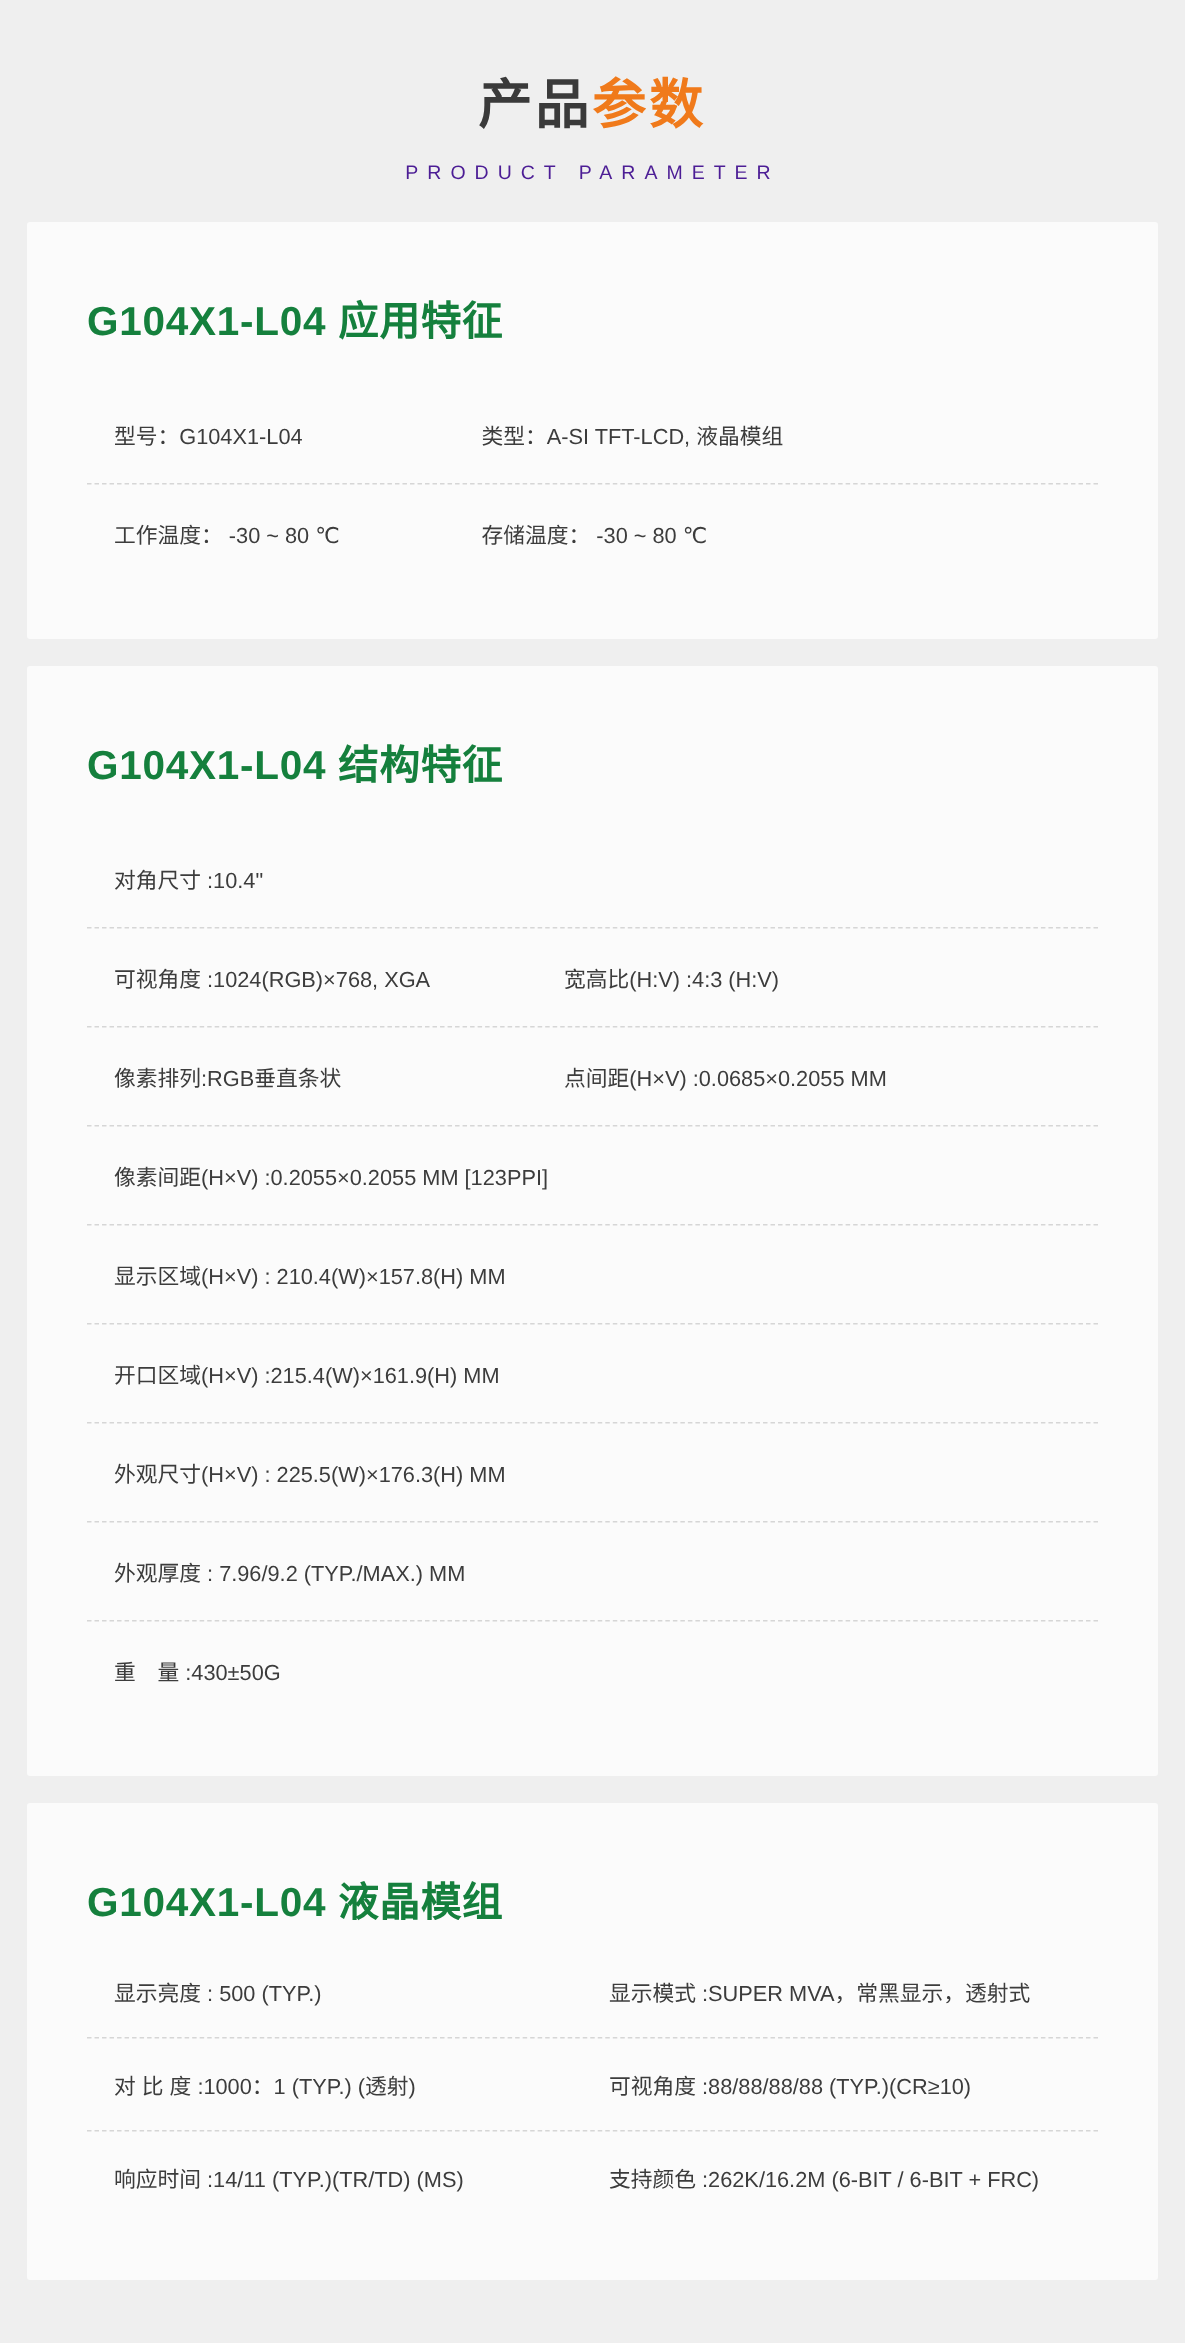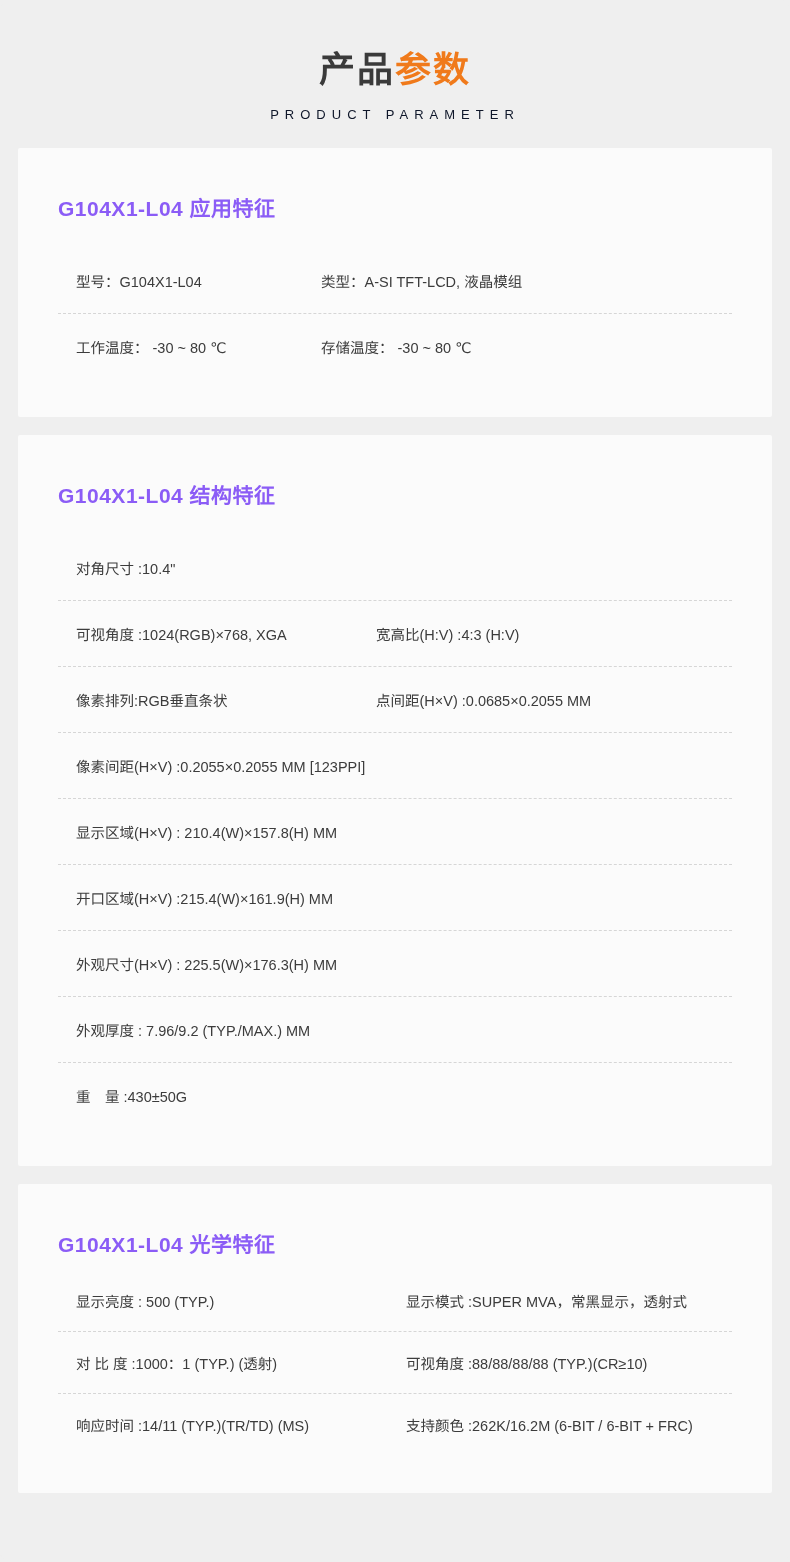--- a/index.html
+++ b/index.html
@@ -29,34 +29,34 @@
     letter-spacing: 2px;
     line-height: 1.2;
     margin: 0;
   }
   .title-dark { color: #3a3a3a; }
   .title-accent { color: #f07a1b; }
   .header-sub {
     margin-top: 16px;
     font-size: 13px;
     letter-spacing: 6px;
-    color: #0f172a;
+    color: #4c1d95;
     font-weight: 400;
   }
   
   .card {
     background: #fbfbfb;
     margin: 0 18px 18px 18px;
     padding: 44px 40px 38px 40px;
     border-radius: 2px;
   }
   .card-title {
-    font-size: 21px;
+    font-size: 27px;
     font-weight: bold;
-    color: #8b5cf6;
+    color: #15803d;
     margin: 0 0 26px 0;
     letter-spacing: 0.5px;
   }
   .spec-row {
     display: flex;
     align-items: center;
     border-bottom: 1px dashed #d6d6d6;
     padding: 20px 0;
     font-size: 14.5px;
     color: #3c3c3c;
@@ -125,21 +125,21 @@
     </div>
     <div class="spec-row">
       <div class="spec-cell col-full">外观厚度 : 7.96/9.2 (TYP./MAX.) MM</div>
     </div>
     <div class="spec-row last">
       <div class="spec-cell col-full">重　量 :430±50G</div>
     </div>
   </section>
 
   <section class="card optical">
-    <h2 class="card-title">G104X1-L04 光学特征</h2>
+    <h2 class="card-title">G104X1-L04 液晶模组</h2>
 
     <div class="spec-row">
       <div class="spec-cell col-1">显示亮度 : 500 (TYP.)</div>
       <div class="spec-cell col-2">显示模式 :SUPER MVA，常黑显示，透射式</div>
     </div>
     <div class="spec-row">
       <div class="spec-cell col-1">对 比 度 :1000：1 (TYP.) (透射)</div>
       <div class="spec-cell col-2">可视角度 :88/88/88/88 (TYP.)(CR≥10)</div>
     </div>
     <div class="spec-row last">

